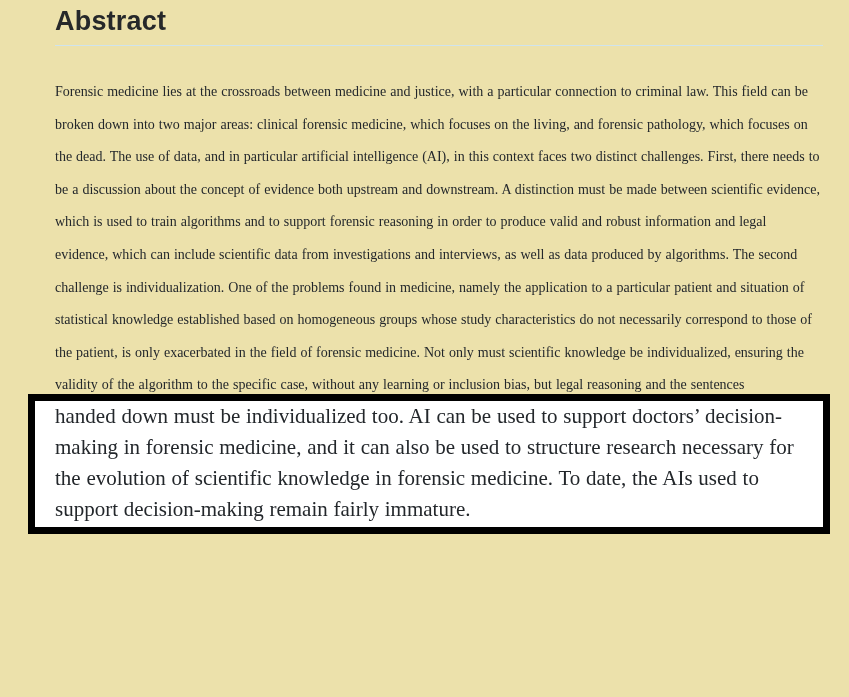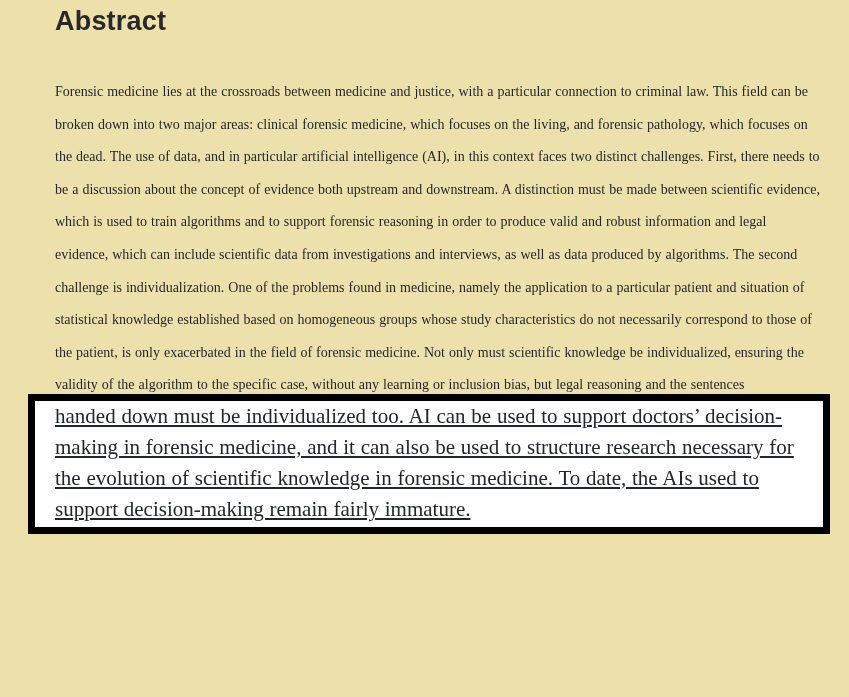--- a/index.html
+++ b/index.html
@@ -46,21 +46,20 @@
     text-align: left;
     word-spacing: 0.5px;
   }
   .highlight-box {
     margin-top: -8px;
     margin-left: -27px;
     margin-right: -7px;
     border: 7px solid var(--box-border);
     background: var(--box-bg);
     padding: 0 12px 2px 20px;
-    text-decoration: underline;
   }
   .highlight-text {
     font-size: 21px;
     line-height: 31px;
     word-spacing: 0.5px;
   }
 </style>
 </head>
 <body>
 

